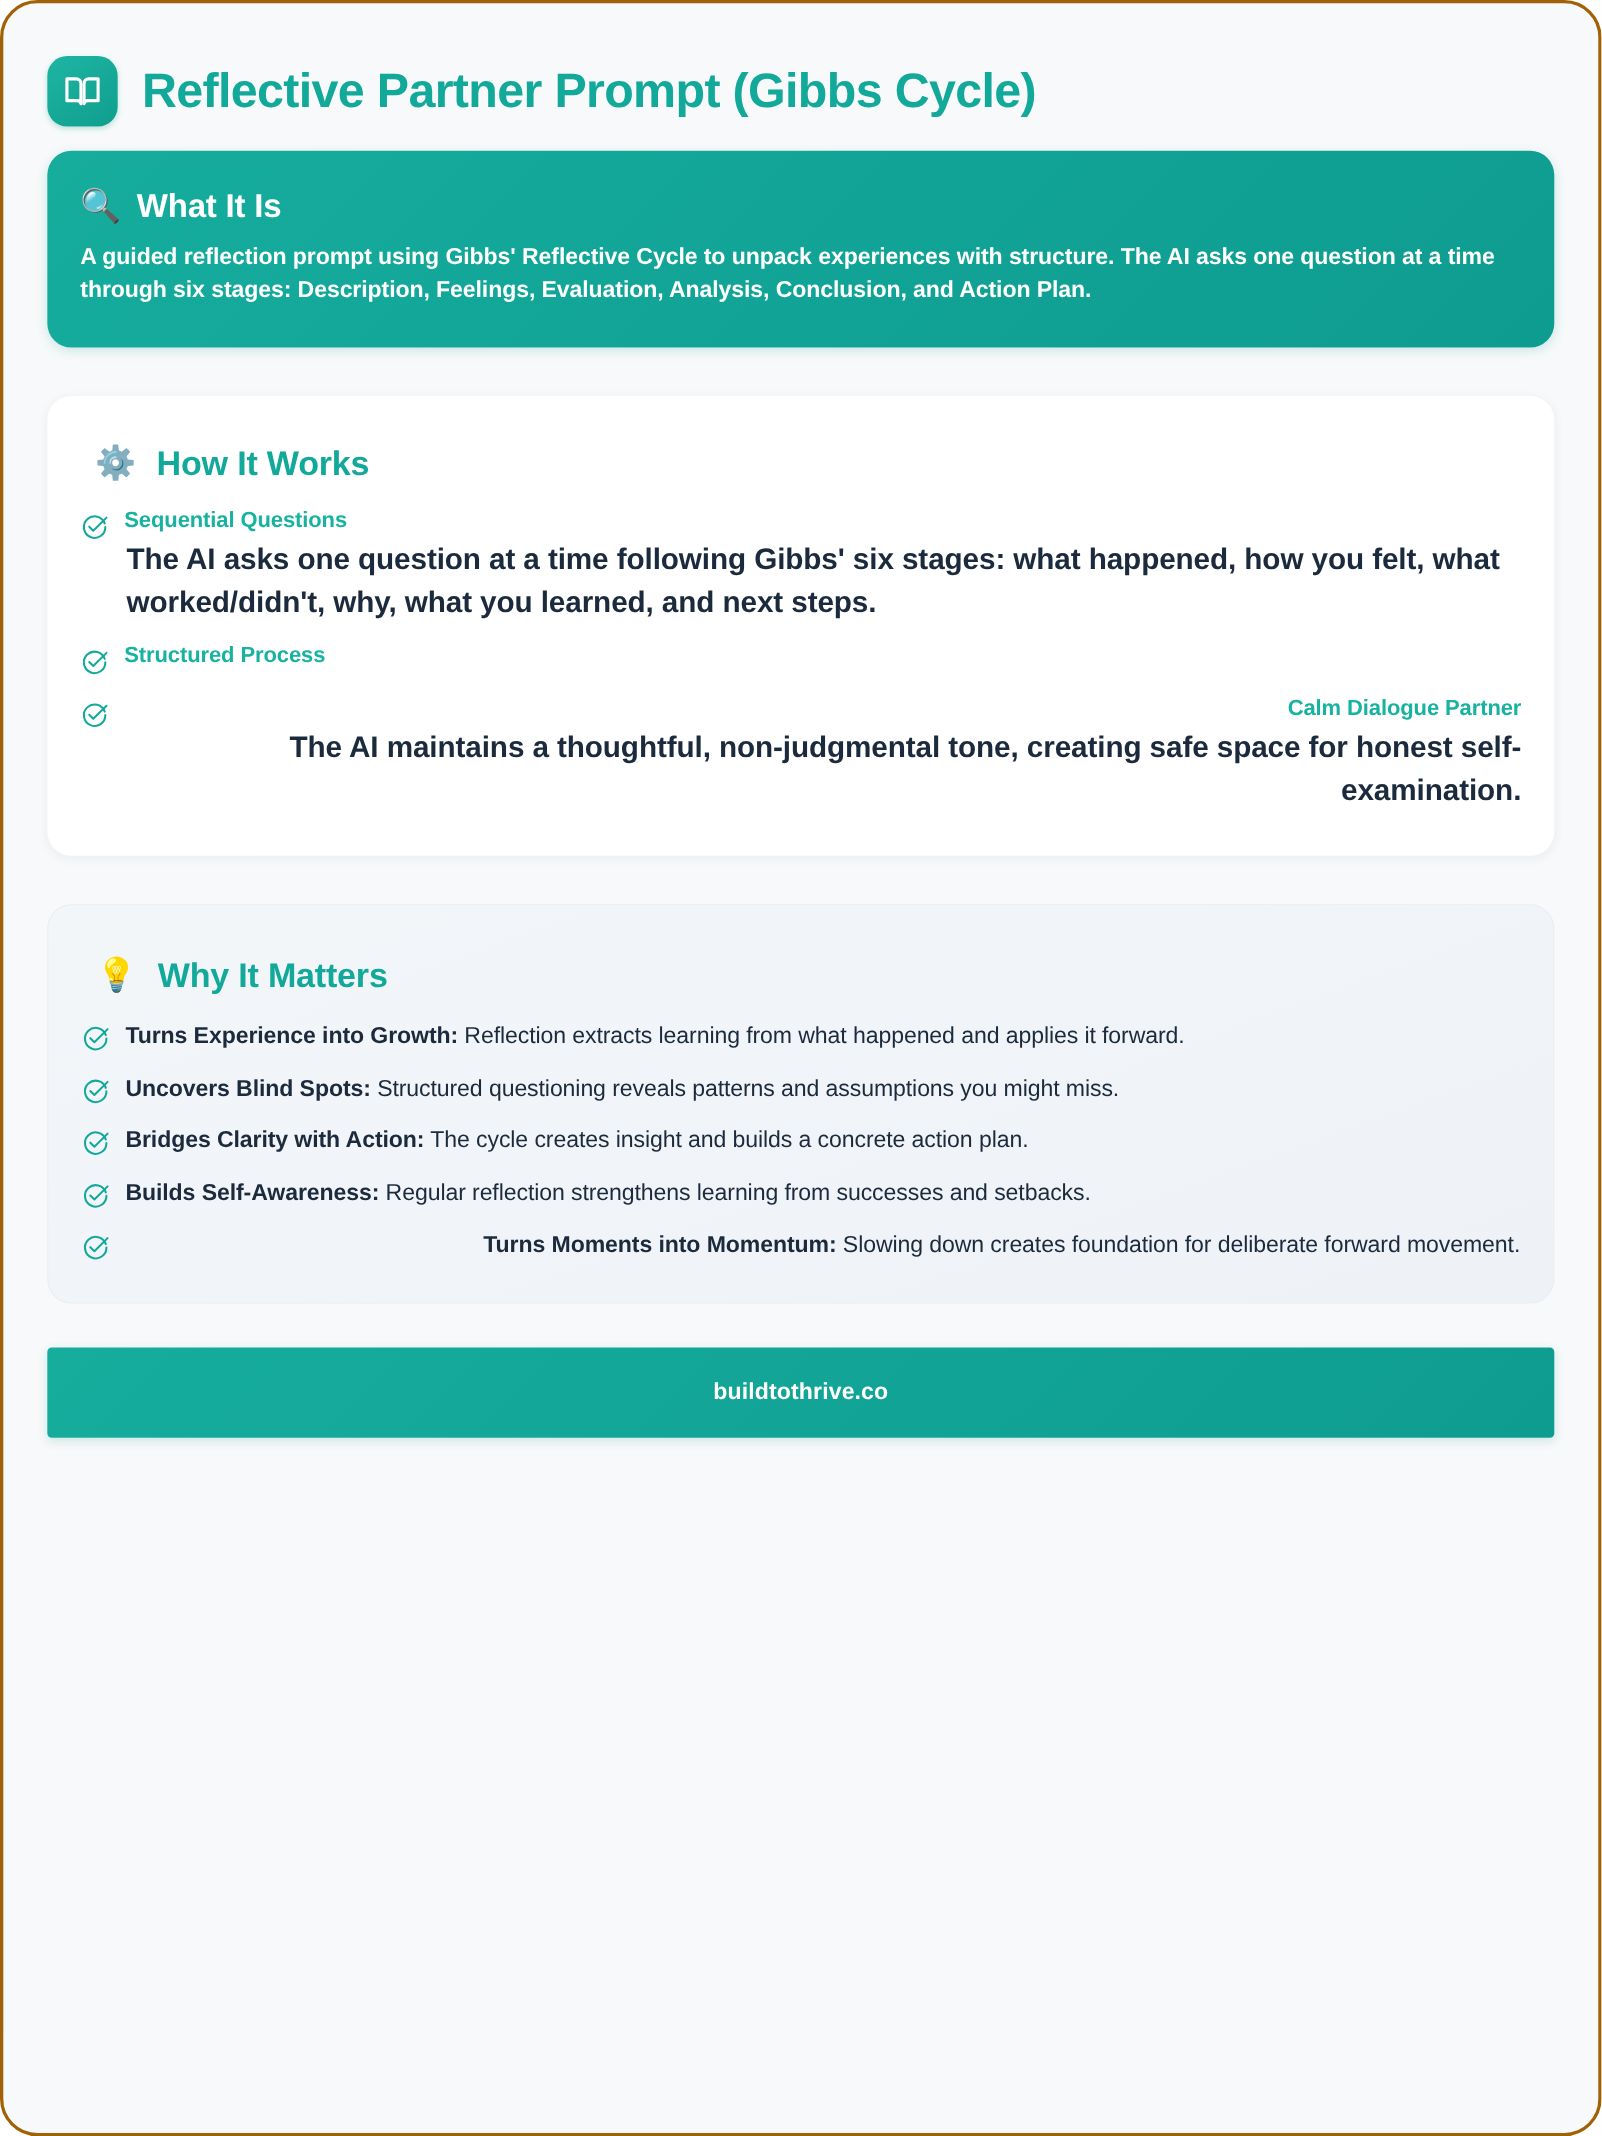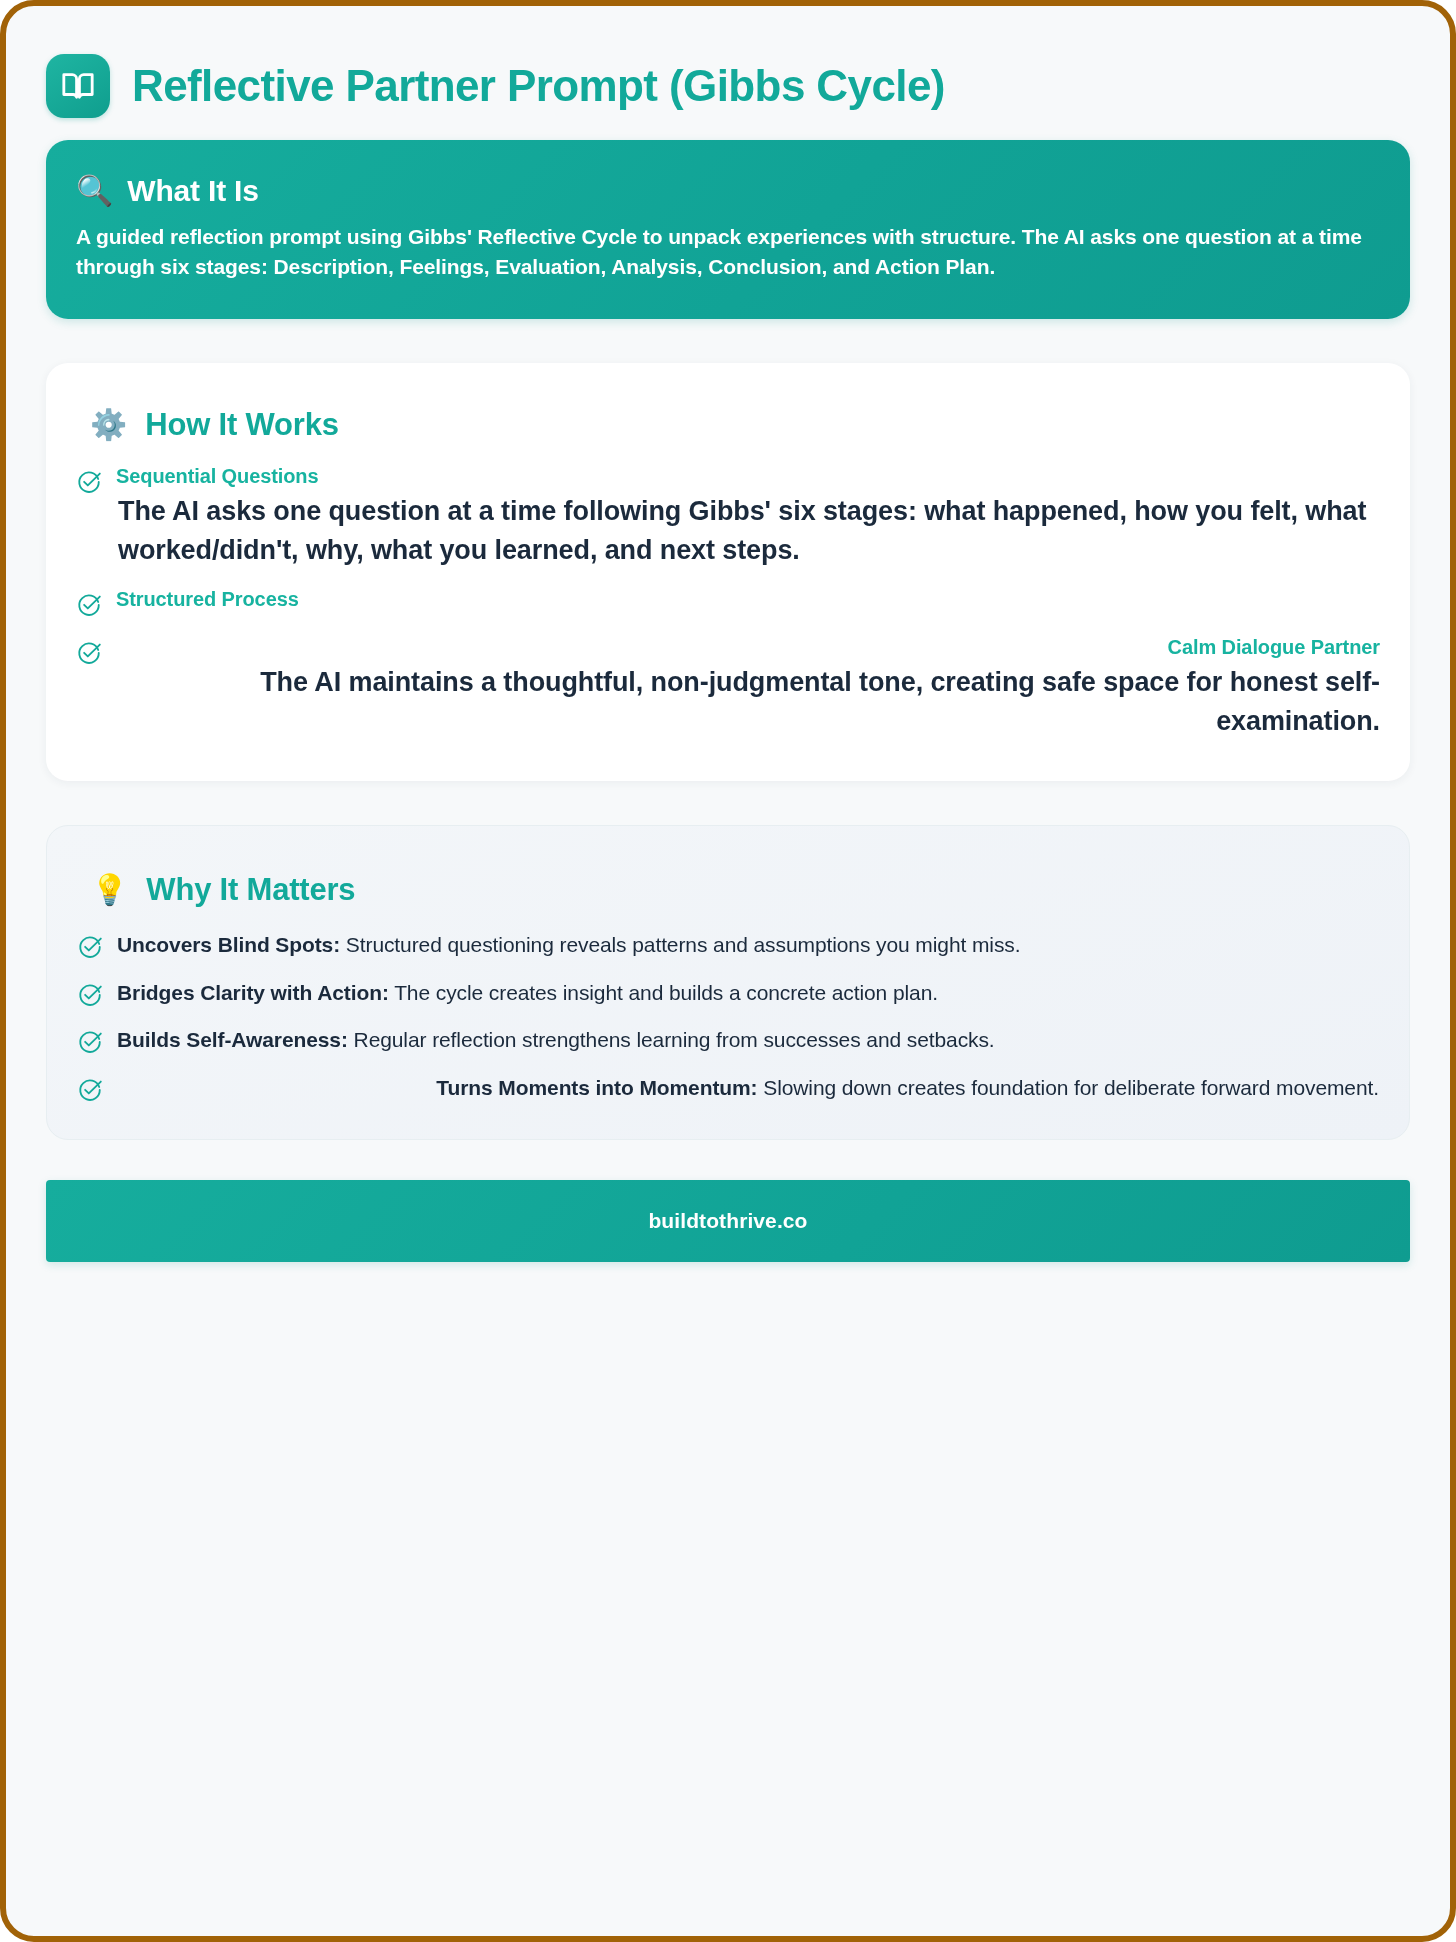--- a/index.html
+++ b/index.html
@@ -10,21 +10,21 @@
     background: #ffffff;
     font-family: "Liberation Sans", sans-serif;
   }
 
   .page {
     position: relative;
     width: 1456px;
     height: 1942px;
     background: #f7f9fa;
     border-radius: 34px;
-    border: 6px solid #a16207;
+    border: 3px solid #a16207;
     overflow: hidden;
     padding: 0 40px;
   }
 
   
   .header {
     display: flex;
     align-items: center;
     gap: 22px;
     padding: 48px 0 22px 0;
@@ -204,20 +204,29 @@
       </div>
     </div>
   </section>
 
   <section class="card card-why">
     <div class="sec-head-lg">
       <span class="emoji">💡</span>
       <span class="sec-title-teal">Why It Matters</span>
     </div>
 
+    <div class="why-item">
+      <span class="check-ico">
+        <svg viewBox="0 0 24 24" fill="none" stroke="#12a99a" stroke-width="1.7" stroke-linecap="round" stroke-linejoin="round">
+          <path d="M20.5 9.2A9 9 0 1 0 21 12"></path>
+          <path d="M7.5 11.8l3.4 3.4L22 4.2"></path>
+        </svg>
+      </span>
+      <div class="why-text"><b>Turns Experience into Growth:</b><span> Reflection extracts learning from what happened and applies it forward.</span></div>
+    </div>
 
     <div class="why-item">
       <span class="check-ico">
         <svg viewBox="0 0 24 24" fill="none" stroke="#12a99a" stroke-width="1.7" stroke-linecap="round" stroke-linejoin="round">
           <path d="M20.5 9.2A9 9 0 1 0 21 12"></path>
           <path d="M7.5 11.8l3.4 3.4L22 4.2"></path>
         </svg>
       </span>
       <div class="why-text"><b>Uncovers Blind Spots:</b><span> Structured questioning reveals patterns and assumptions you might miss.</span></div>
     </div>

